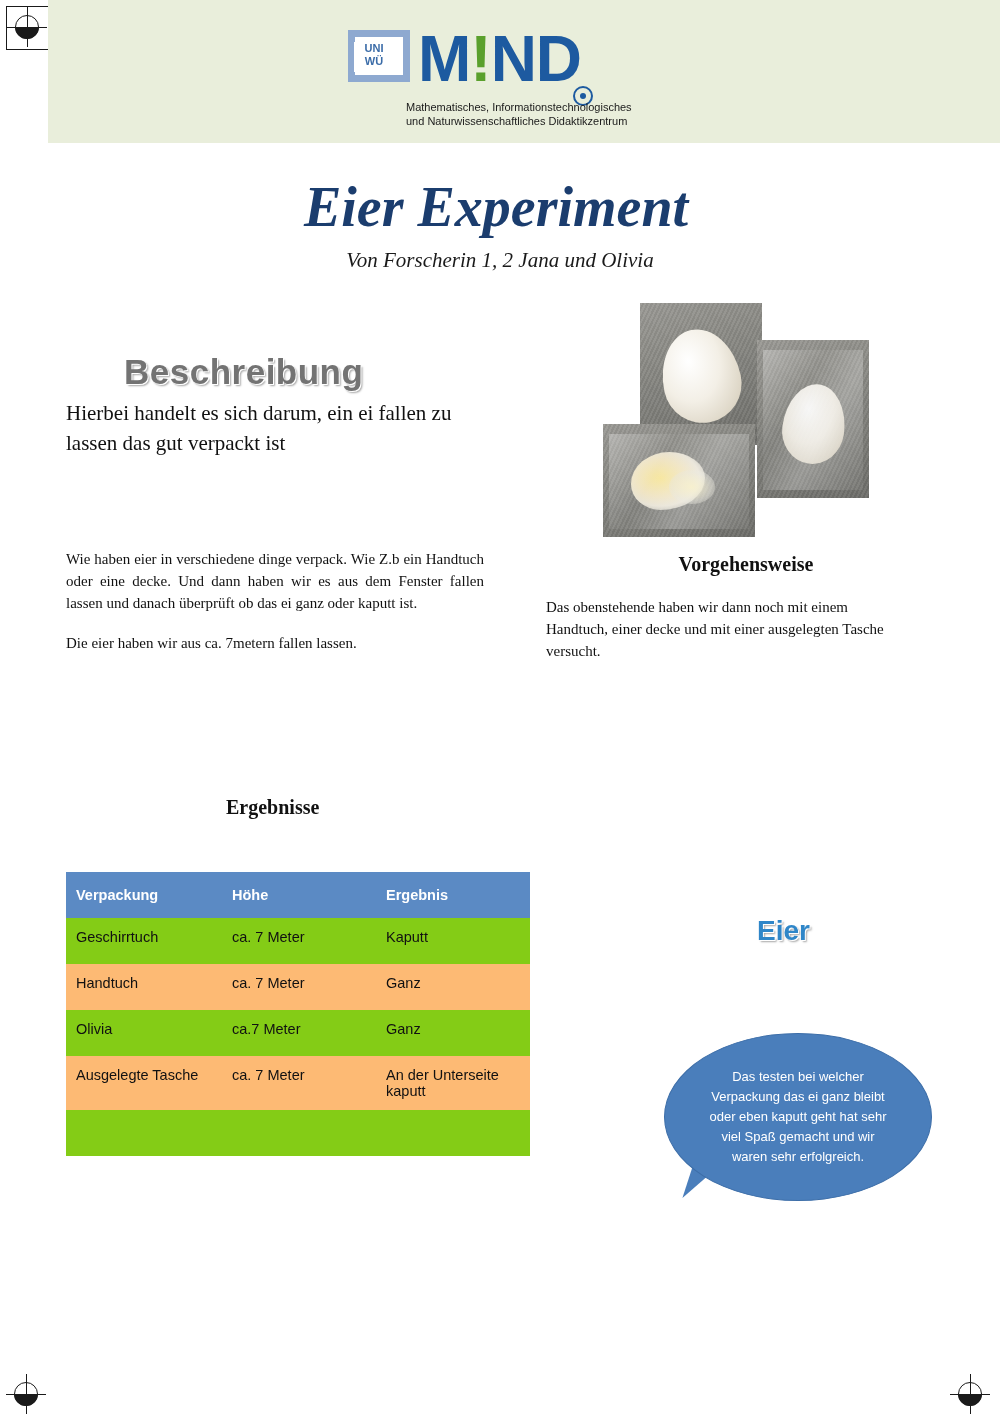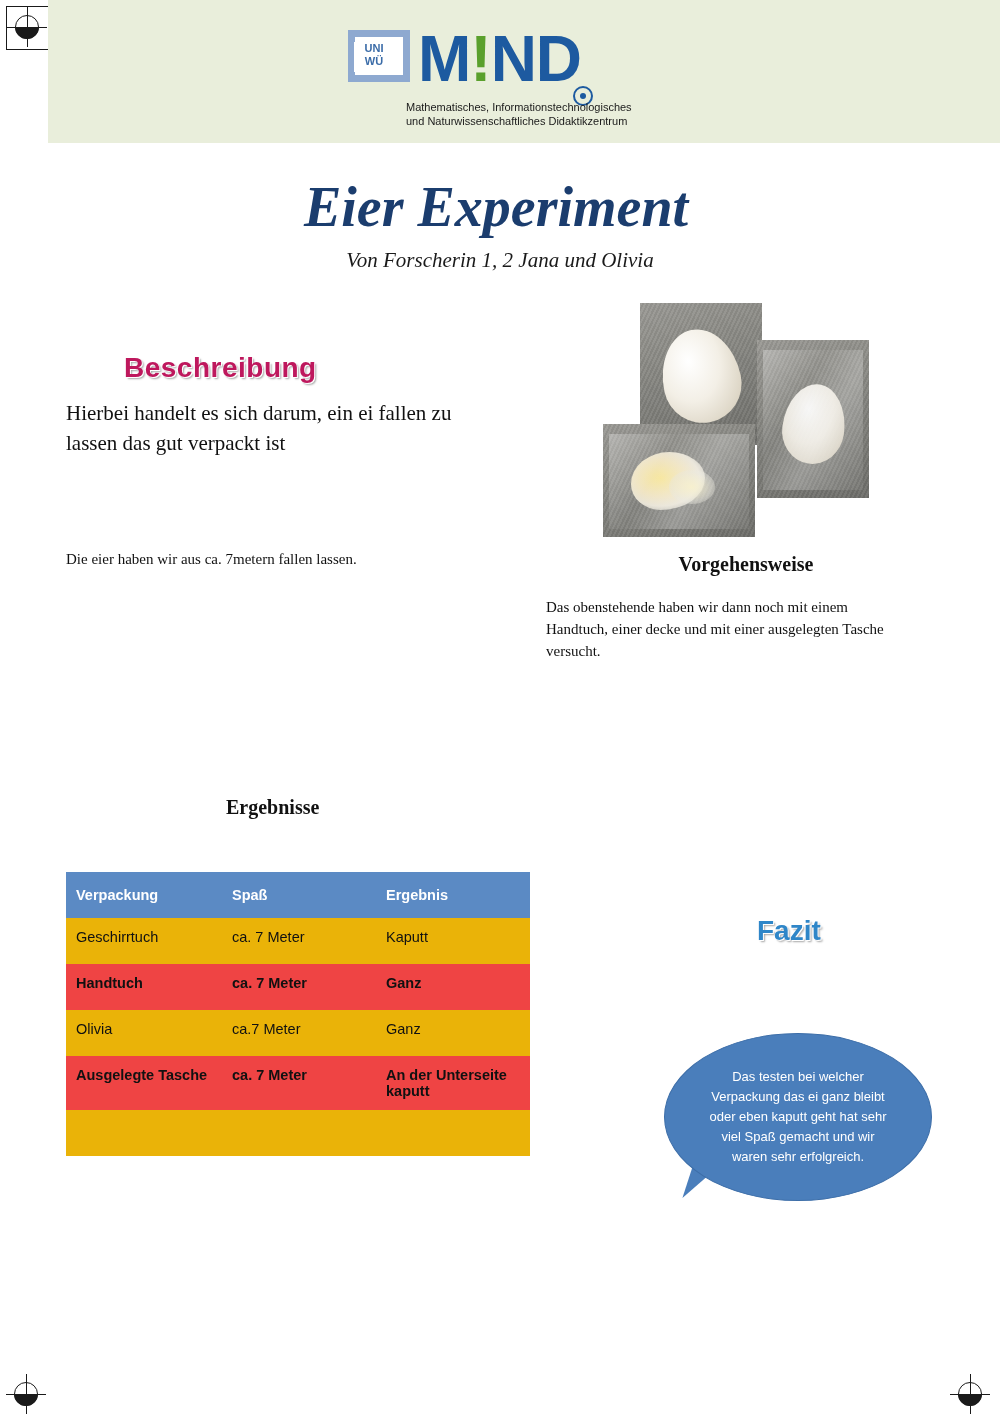--- a/index.html
+++ b/index.html
@@ -169,22 +169,22 @@
     font-size: 21px;
     color: #1a1a1a;
   }
 
   
   .h-beschreibung {
     position: absolute;
     left: 124px; top: 352px;
     font-family: "Liberation Sans", sans-serif;
     font-weight: bold;
-    font-size: 28px;
-    color: #be185d;
+    font-size: 35px;
+    color: #737373;
     text-shadow: 1px 1px 0 #ffffff, 2px 2px 2px rgba(0,0,0,0.35);
     letter-spacing: 0.5px;
   }
   .desc-lead {
     position: absolute;
     left: 66px; top: 398px;
     width: 430px;
     font-family: "Liberation Serif", serif;
     font-size: 21px;
     line-height: 30px;
@@ -296,22 +296,22 @@
     vertical-align: middle;
     border: none;
   }
   table.results td {
     padding: 11px 10px;
     vertical-align: top;
     color: #111111;
     height: 24px;
     border: none;
   }
-  table.results tr.odd td { background: #eab308; }
-  table.results tr.even td { background: #ef4444; font-weight: bold; }
+  table.results tr.odd td { background: #84cc16; }
+  table.results tr.even td { background: #fdba74; }
   table.results col.c1 { width: 156px; }
   table.results col.c2 { width: 154px; }
   table.results col.c3 { width: 154px; }
 
   
   .h-fazit {
     position: absolute;
     left: 757px; top: 915px;
     font-family: "Liberation Sans", sans-serif;
     font-weight: bold;
@@ -396,20 +396,21 @@
     </div>
   </div>
 </div>
 
 <div class="poster-title">Eier Experiment</div>
 <div class="poster-authors">Von Forscherin 1, 2 Jana und Olivia</div>
 
 <div class="h-beschreibung">Beschreibung</div>
 <div class="desc-lead">Hierbei handelt es sich darum, ein ei fallen zu lassen das gut verpackt ist</div>
 <div class="desc-body">
+  <p>Wie haben eier in verschiedene dinge verpack. Wie Z.b ein Handtuch oder eine decke. Und dann haben wir es aus dem Fenster fallen lassen und danach überprüft ob das ei ganz oder kaputt ist.</p>
   <p>Die eier haben wir aus ca. 7metern fallen lassen.</p>
 </div>
 
 <div class="photo photo-1">
   <div class="ph-bg"></div>
   <div class="egg egg-1"></div>
 </div>
 <div class="photo photo-2">
   <div class="ph-bg"></div>
   <div class="egg egg-2"></div>
@@ -430,21 +431,21 @@
 <div class="h-ergebnisse">Ergebnisse</div>
 <table class="results">
   <colgroup>
       <col class="c1">
       <col class="c2">
       <col class="c3">
     </colgroup>
   <thead>
     <tr>
       <th>Verpackung</th>
-      <th>Spaß</th>
+      <th>Höhe</th>
       <th>Ergebnis</th>
     </tr>
   </thead>
   <tbody>
     <tr class="odd">
       <td>Geschirrtuch</td>
       <td> ca. 7 Meter</td>
       <td>Kaputt</td>
     </tr>
     <tr class="even">
@@ -463,15 +464,15 @@
       <td>An der Unterseite kaputt</td>
     </tr>
     <tr class="odd">
       <td>&nbsp;</td>
       <td>&nbsp;</td>
       <td>&nbsp;</td>
     </tr>
   </tbody>
 </table>
 
-<div class="h-fazit">Fazit</div>
+<div class="h-fazit">Eier</div>
 <div class="fazit-tail"></div>
 <div class="fazit-bubble">Das testen bei welcher Verpackung das ei ganz bleibt oder eben kaputt geht  hat sehr viel Spaß gemacht und wir waren sehr erfolgreich.</div>
 
 </body></html>

